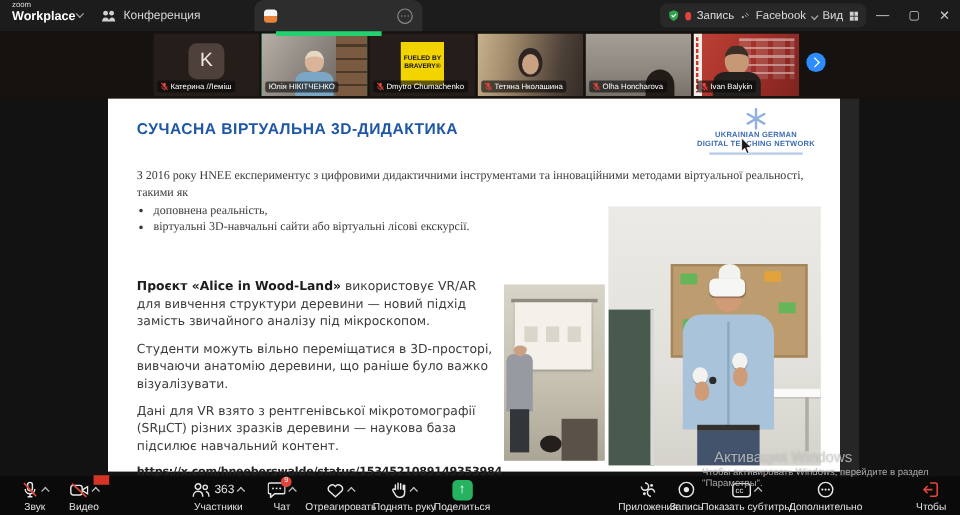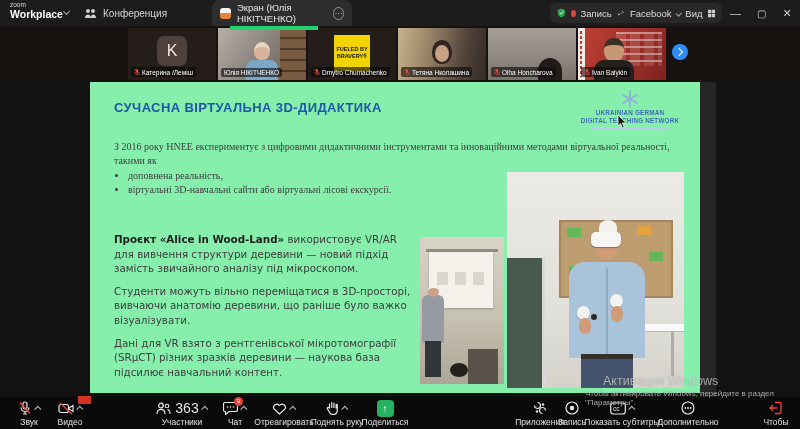--- a/index.html
+++ b/index.html
@@ -48,21 +48,21 @@
   .t6strip { position:absolute; left:0; top:0; width:7px; height:52px; background:#f0ece6; }
   .t6strip::after { content:""; position:absolute; left:2px; top:3px; width:2px; height:46px; background:repeating-linear-gradient(180deg,#c33 0 3px, transparent 3px 5px); }
   .t6head { position:absolute; left:26px; top:10px; width:20px; height:24px; border-radius:45%; background:#c79876; border-top:7px solid #3c2f26; }
   .t6body { position:absolute; left:16px; top:32px; width:40px; height:20px; border-radius:10px 10px 0 0; background:#23201e; }
   .next-btn { position:absolute; left:672px; top:18px; width:16px; height:16px; border-radius:50%; background:#2d8cff; color:#fff; }
   .next-btn::after { content:""; position:absolute; left:4px; top:5px; width:5px; height:5px; border-right:1.6px solid #fff; border-top:1.6px solid #fff; transform:rotate(45deg); }
 
   
   .main { position:absolute; left:0; top:82px; width:800px; height:315px; background:#121212; }
   .scrollbar { position:absolute; left:700px; top:0; width:16px; height:315px; background:#262626; }
-  .slide { position:absolute; left:90px; top:0; width:610px; height:311px; background:#86efac; }
+  .slide { position:absolute; left:90px; top:0; width:610px; height:311px; background:#ffffff; }
   .slide-title { position:absolute; left:24px; top:18px; font-size:13px; font-weight:bold; letter-spacing:.4px; color:#1f57a5; }
   .logo { position:absolute; left:478px; top:8px; width:124px; text-align:center; }
   .logo-flake { position:relative; width:18px; height:18px; margin:0 auto 1px auto; }
   .logo-flake span { position:absolute; left:8px; top:0; width:2px; height:18px; background:#8fb0e0; border-radius:1px; }
   .logo-flake span:nth-child(2){ transform:rotate(60deg); }
   .logo-flake span:nth-child(3){ transform:rotate(120deg); }
   .logo-l { font-size:6.3px; font-weight:bold; color:#3e6db5; letter-spacing:.2px; line-height:1.3; }
   .logo-sub { width:78px; height:2px; margin:2px auto 0 auto; background:#b9cdeb; }
   .slide-body { position:absolute; left:24px; top:58px; width:576px; font-size:10px; color:#3c3c3c; line-height:14px; font-family:Liberation Serif, serif; }
   .bullets { margin-top:1px; padding-left:14px; }
@@ -102,21 +102,21 @@
   .p2ctrl2 { position:absolute; left:103px; top:122px; width:13px; height:14px; border-radius:50%; background:#f2f2f0; box-shadow:0 1px 1px rgba(0,0,0,.25); }
   .p2watch { position:absolute; left:84px; top:142px; width:6px; height:6px; border-radius:50%; background:#2b2b2b; }
   .p2belt { position:absolute; left:74px; top:182px; width:52px; height:5px; background:#33312e; }
   .p2jeans { position:absolute; left:74px; top:187px; width:52px; height:29px; background:#43536b; }
   .cursor { position:absolute; left:527px; top:33px; z-index:5; }
 
   .red-corner { position:absolute; left:78px; top:396px; width:13px; height:8px; background:#d43425; z-index:45; }
 
   
   .wm { position:absolute; z-index:50; color:#b9b9b9; text-shadow:0 0 2px rgba(0,0,0,.25); }
-  .wm1 { left:595px; top:374px; font-size:12.5px; color:#c9c9c9; opacity:.8;margin-left:8px; }
+  .wm1 { left:595px; top:374px; font-size:12.5px; color:#c9c9c9; opacity:.8; }
   .wm2 { left:585px; top:389px; font-size:8px; opacity:.9; }
   .wm3 { left:585px; top:398px; font-size:8px; opacity:.9; }
 
   
   .toolbar { position:absolute; left:0; top:397px; width:800px; height:32px; background:#0a0a0a; z-index:40; }
   .tb-item { position:absolute; top:3px; display:flex; flex-direction:column; align-items:center; gap:1px; color:#e6e6e6; }
   .tb-iconrow { height:16px; display:flex; align-items:center; gap:4px; }
   .tb-label { font-size:8.5px; white-space:nowrap; color:#e2e2e2; }
   .chev-up { width:5px; height:5px; border-left:1.3px solid #bdbdbd; border-top:1.3px solid #bdbdbd; transform:rotate(45deg) translateY(1px); }
   .badge { position:absolute; top:-4px; right:-5px; min-width:9px; height:9px; border-radius:5px; background:#e0443a; color:#fff; font-size:6px; line-height:9px; text-align:center; padding:0 1px; }
@@ -139,21 +139,20 @@
       <svg width="13" height="11" viewBox="0 0 13 11">
           <circle cx="4" cy="3" r="2" fill="#cfcfcf"></circle>
           <circle cx="9" cy="3" r="2" fill="#cfcfcf"></circle>
           <path d="M1 10c0-2.2 1.4-3.5 3-3.5S7 7.8 7 10Z" fill="#cfcfcf"></path>
           <path d="M6.5 10c.2-2 1.3-3.5 2.8-3.5 1.5 0 2.7 1.3 2.7 3.5Z" fill="#cfcfcf"></path>
         </svg>
       <span>Конференция</span>
     </div>
     <div class="screen-tab">
       <span class="tabicon"></span>
-      <span>Экран (Юлія НІКІТЧЕНКО)</span>
       <span class="tab-more">⋯</span>
     </div>
     <div class="tb-right">
       <svg width="13" height="14" viewBox="0 0 13 14">
           <path d="M6.5 0.5 12 2.5v4c0 3.4-2.4 5.9-5.5 7C3.4 12.4 1 9.9 1 6.5v-4Z" fill="#2ea44f"></path>
           <path d="M4 6.6 6 8.6 9.4 4.8" stroke="#fff" stroke-width="1.4" fill="none"></path>
         </svg>
       <span class="rec-dot"></span>
       <span>Запись</span>
       <svg width="12" height="12" viewBox="0 0 12 12">
@@ -279,20 +278,21 @@
         <ul class="bullets">
           <li>доповнена реальність,</li>
           <li>віртуальні 3D-навчальні сайти або віртуальні лісові екскурсії.</li>
         </ul>
       </div>
 
       <div class="leftcol">
         <p><b>Проєкт «Alice in Wood-Land»</b><span> використовує VR/AR для вивчення структури деревини — новий підхід замість звичайного аналізу під мікроскопом.</span></p>
         <p>Студенти можуть вільно переміщатися в 3D-просторі, вивчаючи анатомію деревини, що раніше було важко візуалізувати.</p>
         <p>Дані для VR взято з рентгенівської мікротомографії (SRµCT) різних зразків деревини — наукова база підсилює навчальний контент.</p>
+        <div class="slide-link">https://x.com/hneeberswalde/status/1534521089149353984</div>
       </div>
 
       <div class="photo1">
         <div class="p1rail"></div>
         <div class="p1screen">
             <i></i>
             <i></i>
             <i></i>
           </div>
         <div class="p1body"></div>
@@ -365,21 +365,21 @@
     </div>
 
     <div class="tb-item" style="left:146px; width:72px;">
       <div class="tb-iconrow">
         <svg class="tbsvg" width="15" height="13" viewBox="0 0 15 13">
             <circle cx="5" cy="3.5" r="2.3" fill="none" stroke="#e8e8e8" stroke-width="1.2"></circle>
             <path d="M1 12c0-3 1.8-4.7 4-4.7S9 9 9 12" fill="none" stroke="#e8e8e8" stroke-width="1.2"></path>
             <circle cx="11" cy="4" r="1.8" fill="none" stroke="#e8e8e8" stroke-width="1.1"></circle>
             <path d="M11.5 7.6c1.6.3 2.6 1.8 2.6 4.4" fill="none" stroke="#e8e8e8" stroke-width="1.1"></path>
           </svg>
-        <span style="font-size:14px; color:#e2e2e2;text-align:center;">363</span>
+        <span style="font-size:10px; color:#e2e2e2;text-align:center;">363</span>
         <span class="chev-up"></span>
       </div>
       <span class="tb-label">Участники</span>
     </div>
 
     <div class="tb-item" style="left:212px; width:46px;">
       <div class="tb-iconrow">
         <span class="icon-rel">
           <svg class="tbsvg" width="15" height="14" viewBox="0 0 15 14">
               <path d="M2 1.5h11a1.5 1.5 0 0 1 1.5 1.5v6a1.5 1.5 0 0 1-1.5 1.5H6l-3.5 3v-3H2A1.5 1.5 0 0 1 .5 9V3A1.5 1.5 0 0 1 2 1.5Z" fill="none" stroke="#e8e8e8" stroke-width="1.2"></path>

